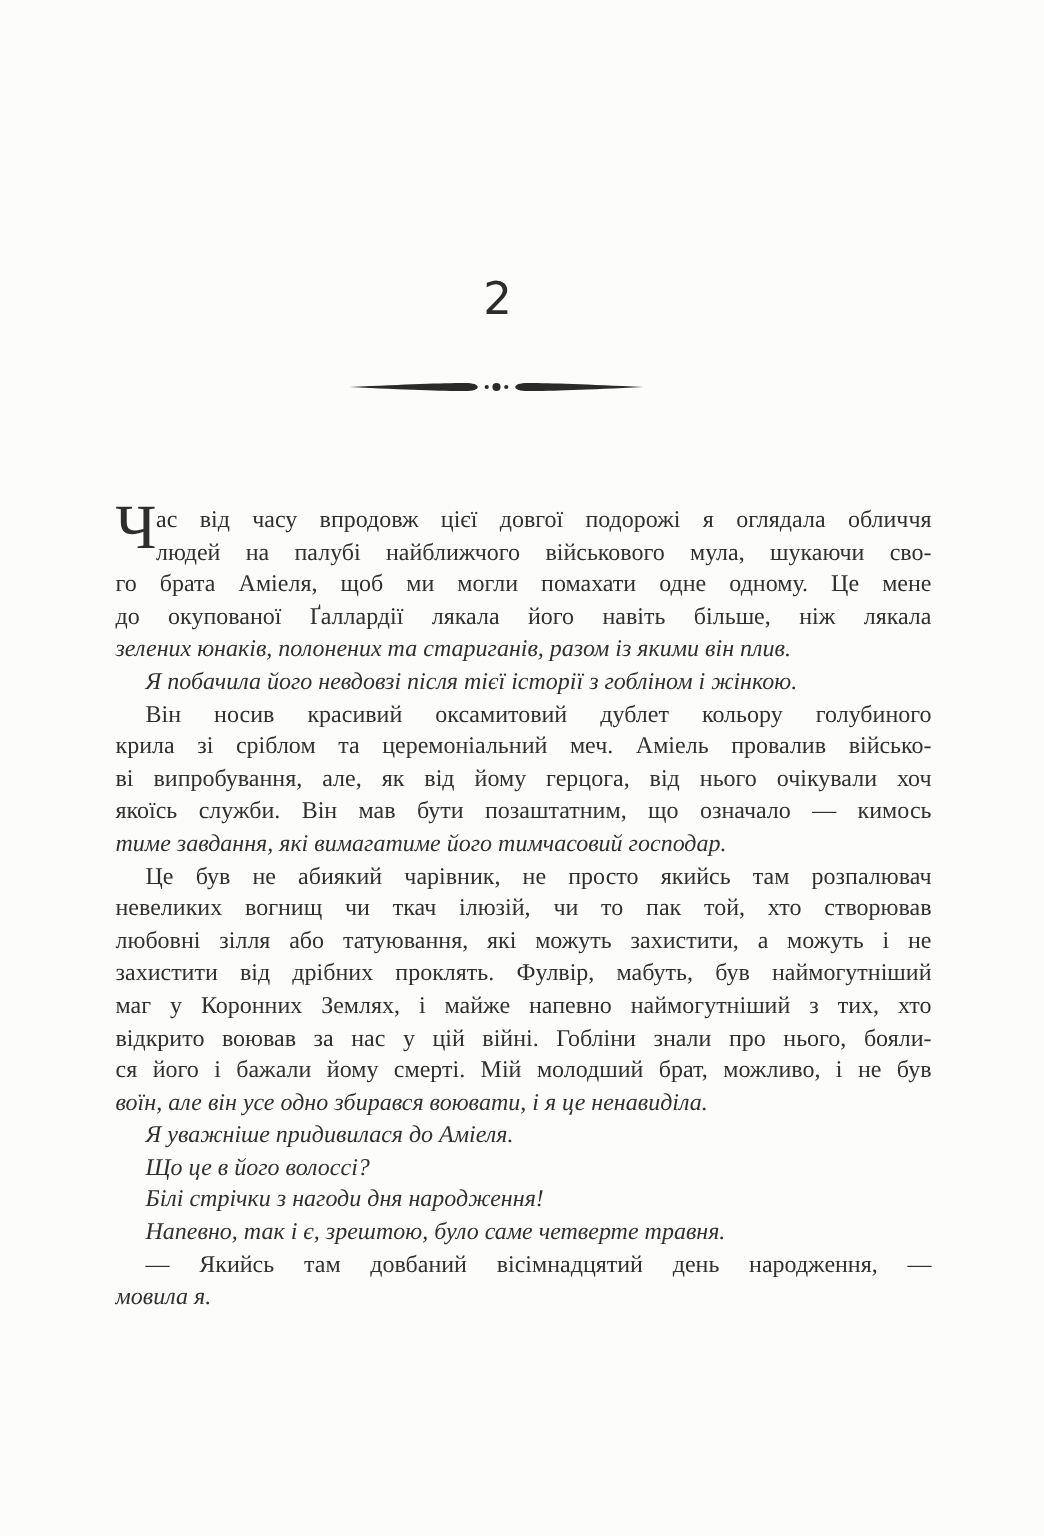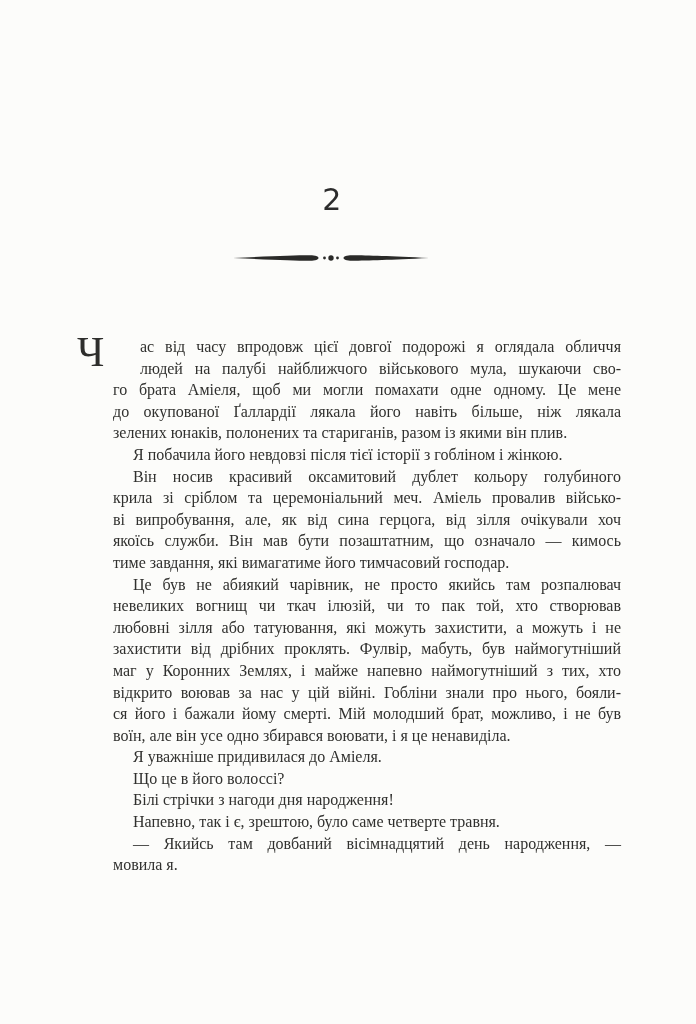--- a/index.html
+++ b/index.html
@@ -35,23 +35,22 @@
     top: 336px; left: 77px; width: 544px;
     font-size: 16px;
     line-height: 21.6px;
     color: #30302e;
   }
   .para { position: relative; }
   .line {
     height: 21.6px;
     text-align: justify;
     text-align-last: justify;
-    margin-left: 36px;
   }
-  .line.last { text-align-last: auto; }
+  .line.last { text-align-last: auto; font-style: italic; }
   .line.dc-indent { padding-left: 27px; }
   .line.first-indent { padding-left: 20px; }
   .dropcap {
     position: absolute;
     left: 0; top: -5px;
     font-size: 42px;
     line-height: 1;
     color: #2e2e2c;
   }
 </style>
@@ -80,21 +79,21 @@
         <div class="line">го брата Аміеля, щоб ми могли помахати одне одному. Це мене</div>
         <div class="line">до окупованої Ґаллардії лякала його навіть більше, ніж лякала</div>
         <div class="line last">зелених юнаків, полонених та стариганів, разом із якими він плив.</div>
       </div>
       <div class="para">
         <div class="line last first-indent">Я побачила його невдовзі після тієї історії з гобліном і жінкою.</div>
       </div>
       <div class="para">
         <div class="line first-indent">Він носив красивий оксамитовий дублет кольору голубиного</div>
         <div class="line">крила зі сріблом та церемоніальний меч. Аміель провалив військо-</div>
-        <div class="line">ві випробування, але, як від сина герцога, від зілля очікували хоч</div>
+        <div class="line">ві випробування, але, як від йому герцога, від нього очікували хоч</div>
         <div class="line">якоїсь служби. Він мав бути позаштатним, що означало — кимось</div>
         <div class="line last">тиме завдання, які вимагатиме його тимчасовий господар.</div>
       </div>
       <div class="para">
         <div class="line first-indent">Це був не абиякий чарівник, не просто якийсь там розпалювач</div>
         <div class="line">невеликих вогнищ чи ткач ілюзій, чи то пак той, хто створював</div>
         <div class="line">любовні зілля або татуювання, які можуть захистити, а можуть і не</div>
         <div class="line">захистити від дрібних проклять. Фулвір, мабуть, був наймогутніший</div>
         <div class="line">маг у Коронних Землях, і майже напевно наймогутніший з тих, хто</div>
         <div class="line">відкрито воював за нас у цій війні. Гобліни знали про нього, бояли-</div>

